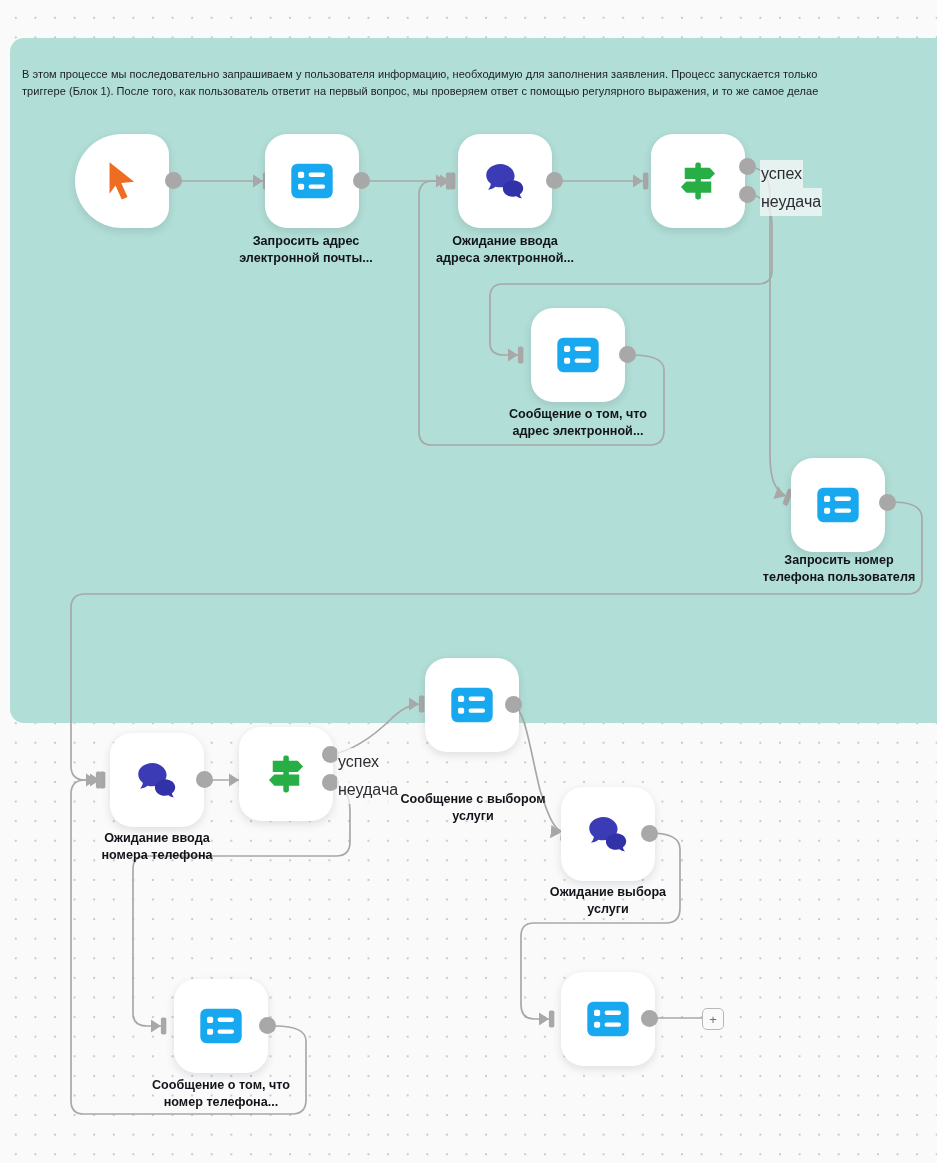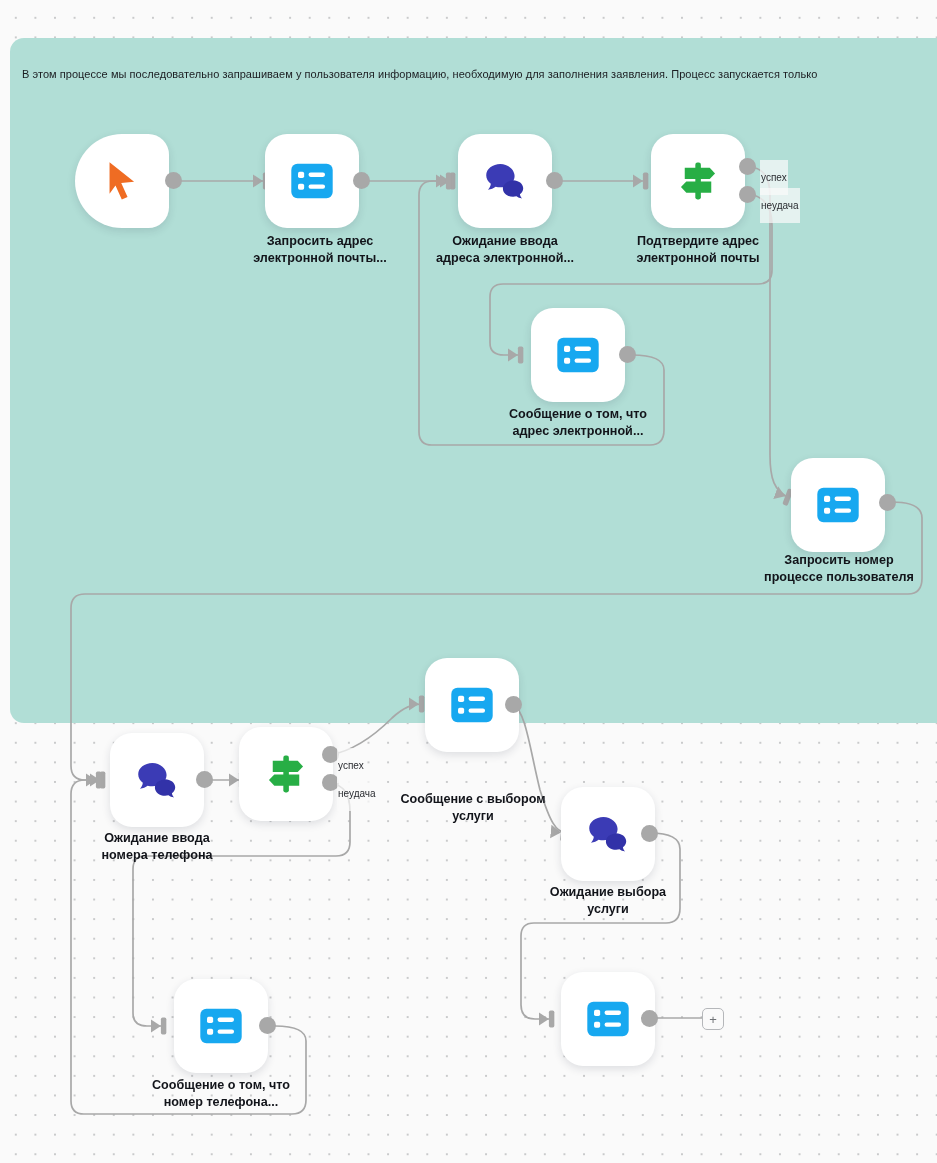--- a/index.html
+++ b/index.html
@@ -54,44 +54,45 @@
     line-height:16.5px;
     letter-spacing:0.02px;
   }
   .port{
     position:absolute;
     width:17px;height:17px;border-radius:50%;
     background:#a8a8a8;
   }
   .port-label{
     position:absolute;
-    font-size:10px;
+    font-size:16px;
     color:#2a2c31;
     background:rgba(250,250,250,0.72);
-    padding:12px 1px;
+    padding:5px 1px;
     white-space:nowrap;
   }
   .add-btn{
     position:absolute;
     width:20px;height:20px;
     border:1.4px solid #b5b7ba;
     border-radius:5px;
     background:#fafafa;
     display:flex;align-items:center;justify-content:center;
     font-size:13px;color:#6f7276;line-height:1;
   }
 </style>
 </head>
 <body>
 
 <div id="canvas">
 
   <div class="group-box" style="left:10px;top:38px;width:1000px;height:685px;"></div>
 
   <div class="group-desc" style="left:22px;top:48px;">В этом процессе мы последовательно запрашиваем у пользователя информацию, необходимую для заполнения заявления. Процесс запускается только</div>
+  <div class="group-desc" style="left:22px;top:65px;">триггере (Блок 1). После того, как пользователь ответит на первый вопрос, мы проверяем ответ с помощью регулярного выражения, и то же самое делае</div>
 
   <svg class="edges" viewBox="0 0 937 1163">
     <defs>
       <marker id="arrowIn" markerWidth="11" markerHeight="11" refX="9" refY="5.5" orient="auto">
         <path d="M0,1.5 L6,5.5 L0,9.5 Z" fill="#a8a8a8"></path>
         <rect x="6" y="0.5" width="3.2" height="10" rx="1" fill="#a8a8a8"></rect>
       </marker>
     </defs>
     <g fill="none" stroke="#a8a8a8" stroke-width="1.7">
 
@@ -135,21 +136,21 @@
   <div class="node" style="left:265px;top:134px;">
     <svg class="glyph" viewBox="0 0 24 24">
       <rect x="1.2" y="3" width="21.6" height="18" rx="3.2" fill="#17a8f0"></rect>
       <rect x="4.7" y="7.2" width="3.2" height="3.2" rx="0.9" fill="#ffffff"></rect>
       <rect x="4.7" y="13.4" width="3.2" height="3.2" rx="0.9" fill="#ffffff"></rect>
       <rect x="10.2" y="7.6" width="8.6" height="2.3" rx="1.1" fill="#ffffff"></rect>
       <rect x="10.2" y="13.8" width="8.6" height="2.3" rx="1.1" fill="#ffffff"></rect>
     </svg>
   </div>
   <div class="port" style="left:353px;top:172px;"></div>
-  <div class="node-label" style="left:227px;top:233px;width:186px;">
+  <div class="node-label" style="left:213px;top:233px;width:186px;">
     <div>Запросить адрес</div>
     <div>электронной почты...</div>
   </div>
 
   <div class="node" style="left:458px;top:134px;">
     <svg class="glyph" viewBox="0 0 24 24">
       <path d="M9.6 3.1c-4.1 0-7.4 2.6-7.4 5.9 0 1.7.9 3.3 2.4 4.4-.1 1.2-.7 2.3-1.5 3.1 1.6-.1 3-.7 4-1.5 .8.2 1.7.3 2.5.3 4.1 0 7.4-2.6 7.4-5.9S13.7 3.1 9.6 3.1z" fill="#3b3bb5"></path>
       <path d="M16.2 11.8c-2.9 0-5.3 1.9-5.3 4.2 0 2.3 2.4 4.2 5.3 4.2.6 0 1.2-.1 1.8-.2.7.6 1.7 1 2.9 1.1-.6-.6-1-1.4-1.1-2.2 1.1-.8 1.7-1.9 1.7-3.1 0-2.3-2.4-4.2-5.3-4.2z" fill="#3232a8"></path>
     </svg>
   </div>
@@ -163,24 +164,20 @@
     <svg class="glyph" viewBox="0 0 24 24">
       <rect x="10.6" y="2.4" width="2.9" height="19.2" rx="1.1" fill="#27ae45"></rect>
       <path d="M5.1 5.1 H18.1 L20.9 8.1 L18.1 11.0 H5.1 Z" fill="#27ae45"></path>
       <path d="M18.9 12.2 H5.9 L3.1 15.1 L5.9 18.1 H18.9 Z" fill="#27ae45"></path>
     </svg>
   </div>
   <div class="port" style="left:739px;top:158px;"></div>
   <div class="port" style="left:739px;top:186px;"></div>
   <div class="port-label" style="left:760px;top:160px;">успех</div>
   <div class="port-label" style="left:760px;top:188px;">неудача</div>
-  <div class="node-label" style="left:605px;top:233px;width:186px;">
-    <div>Подтвердите адрес</div>
-    <div>электронной почты</div>
-  </div>
 
   <div class="node" style="left:531px;top:308px;">
     <svg class="glyph" viewBox="0 0 24 24">
       <rect x="1.2" y="3" width="21.6" height="18" rx="3.2" fill="#17a8f0"></rect>
       <rect x="4.7" y="7.2" width="3.2" height="3.2" rx="0.9" fill="#ffffff"></rect>
       <rect x="4.7" y="13.4" width="3.2" height="3.2" rx="0.9" fill="#ffffff"></rect>
       <rect x="10.2" y="7.6" width="8.6" height="2.3" rx="1.1" fill="#ffffff"></rect>
       <rect x="10.2" y="13.8" width="8.6" height="2.3" rx="1.1" fill="#ffffff"></rect>
     </svg>
   </div>
@@ -195,21 +192,21 @@
       <rect x="1.2" y="3" width="21.6" height="18" rx="3.2" fill="#17a8f0"></rect>
       <rect x="4.7" y="7.2" width="3.2" height="3.2" rx="0.9" fill="#ffffff"></rect>
       <rect x="4.7" y="13.4" width="3.2" height="3.2" rx="0.9" fill="#ffffff"></rect>
       <rect x="10.2" y="7.6" width="8.6" height="2.3" rx="1.1" fill="#ffffff"></rect>
       <rect x="10.2" y="13.8" width="8.6" height="2.3" rx="1.1" fill="#ffffff"></rect>
     </svg>
   </div>
   <div class="port" style="left:879px;top:494px;"></div>
   <div class="node-label" style="left:742px;top:552px;width:194px;">
     <div>Запросить номер</div>
-    <div>процессе пользователя</div>
+    <div>телефона пользователя</div>
   </div>
 
   <div class="node" style="left:110px;top:733px;">
     <svg class="glyph" viewBox="0 0 24 24">
       <path d="M9.6 3.1c-4.1 0-7.4 2.6-7.4 5.9 0 1.7.9 3.3 2.4 4.4-.1 1.2-.7 2.3-1.5 3.1 1.6-.1 3-.7 4-1.5 .8.2 1.7.3 2.5.3 4.1 0 7.4-2.6 7.4-5.9S13.7 3.1 9.6 3.1z" fill="#3b3bb5"></path>
       <path d="M16.2 11.8c-2.9 0-5.3 1.9-5.3 4.2 0 2.3 2.4 4.2 5.3 4.2.6 0 1.2-.1 1.8-.2.7.6 1.7 1 2.9 1.1-.6-.6-1-1.4-1.1-2.2 1.1-.8 1.7-1.9 1.7-3.1 0-2.3-2.4-4.2-5.3-4.2z" fill="#3232a8"></path>
     </svg>
   </div>
   <div class="port" style="left:196px;top:771px;"></div>
   <div class="node-label" style="left:64px;top:830px;width:186px;">

